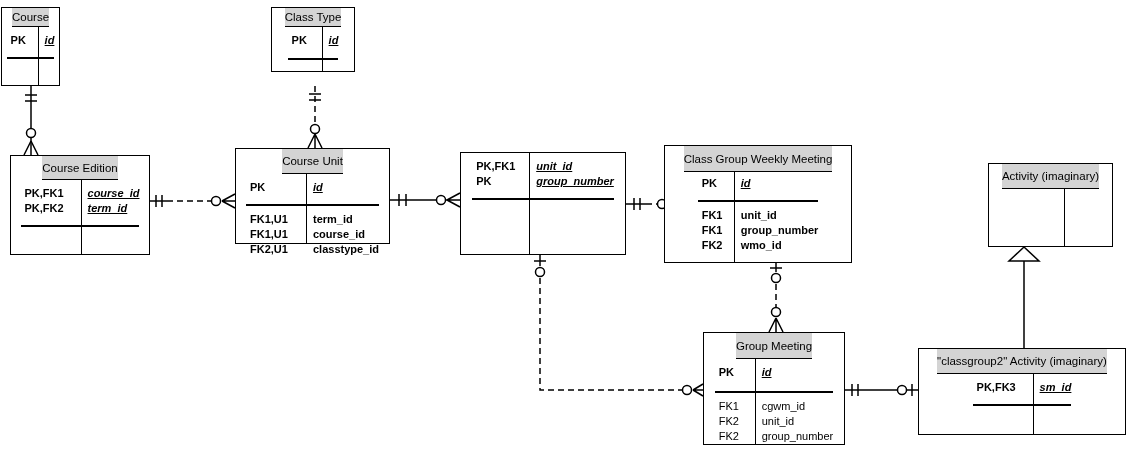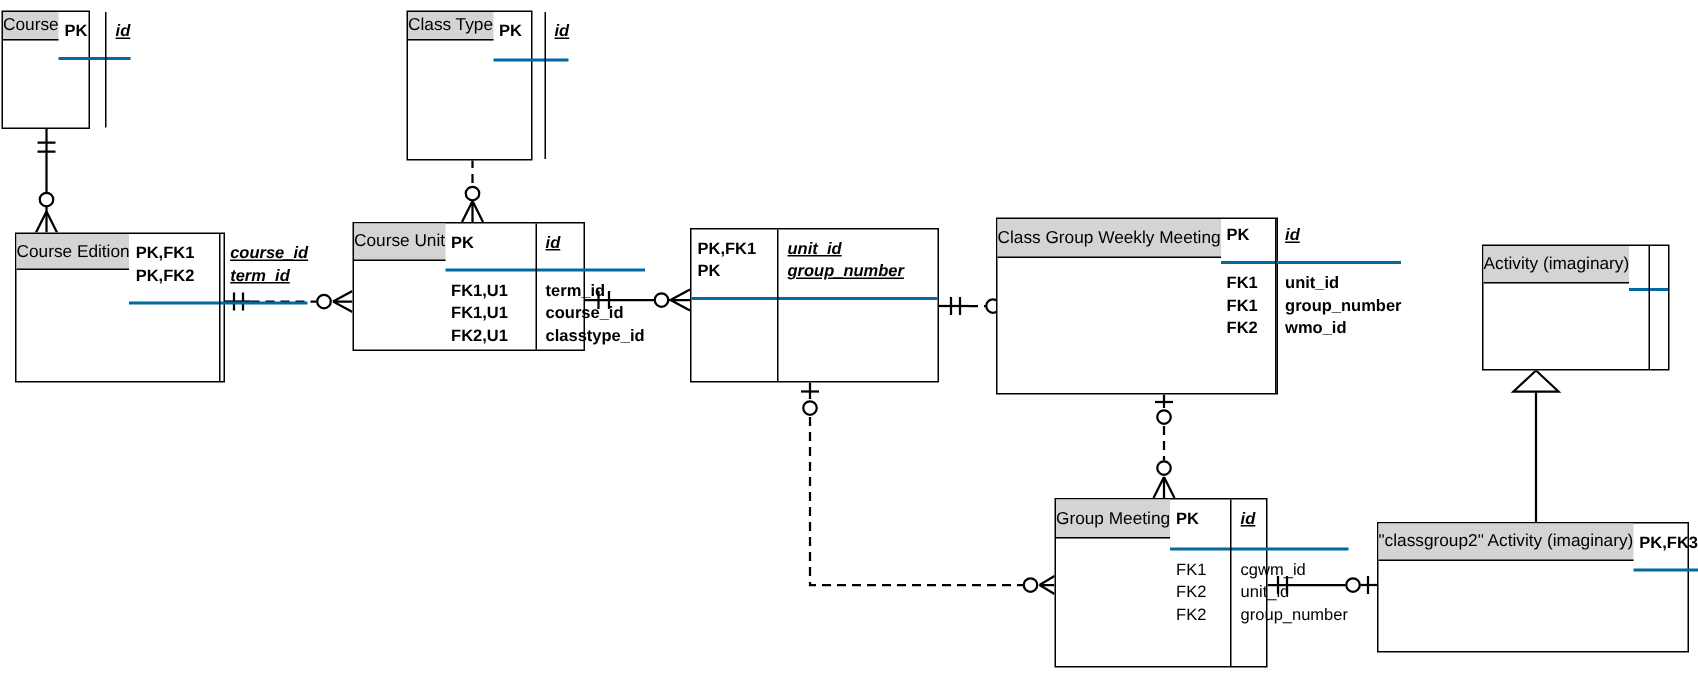--- a/index.html
+++ b/index.html
@@ -1,27 +1,27 @@
 <!DOCTYPE html>
 <html><head>
 <meta charset="utf-8">
 <style>
   html,body{margin:0;padding:0;background:#fff;}
   #canvas{position:relative;width:1132px;height:450px;background:#fff;overflow:hidden;
           font-family:"Liberation Sans",sans-serif;}
   .wires{position:absolute;left:0;top:0;}
   .entity{position:absolute;box-sizing:border-box;background:#fff;border:1.5px solid #000;
-          display:flex;flex-direction:row;font-size:11px;font-weight:bold;color:#000;}
+          display:flex;flex-direction:column;font-size:11px;font-weight:bold;color:#000;align-items:center;}
   .e-header{flex:none;background:#d4d4d4;border-bottom:1.4px solid #000;
             display:flex;align-items:center;justify-content:center;
             font-weight:normal;font-size:11.5px;}
   .e-content{position:relative;flex:1;display:flex;flex-direction:column;min-height:0;}
   .vline{position:absolute;top:0;bottom:0;left:var(--kw);width:0;border-left:1.3px solid #000;}
   .sec{flex:none;box-sizing:border-box;padding-top:6px;}
-  .sec.body{flex:1;border-top:2px solid #0369a1;}
+  .sec.body{flex:1;border-top:2px solid #000000;}
   .row{display:flex;line-height:15px;white-space:nowrap;}
   .row .k{flex:none;width:var(--kw);padding-left:4px;box-sizing:border-box;}
   .row .f{padding-left:7px;}
   .pk .f{text-decoration:underline;font-style:italic;}
   .sec.regular .row{font-weight:normal;}
 </style>
 </head>
 <body>
 
 <div id="canvas">
@@ -104,21 +104,21 @@
       <div class="sec pk" style="height:30px">
         <div class="row">
           <span class="k">PK</span>
           <span class="f">id</span>
         </div>
       </div>
       <div class="sec body"></div>
     </div>
   </div>
 
-  <div class="entity" style="left:271px;top:7px;width:84px;height:100px;--kw:34px">
+  <div class="entity" style="left:271px;top:7px;width:84px;height:65px;--kw:34px">
     <div class="e-header" style="height:18px">Class Type</div>
     <div class="e-content">
       <div class="vline"></div>
       <div class="sec pk" style="height:31px">
         <div class="row">
           <span class="k">PK</span>
           <span class="f">id</span>
         </div>
       </div>
       <div class="sec body"></div>
@@ -136,21 +136,21 @@
         </div>
         <div class="row">
           <span class="k">PK,FK2</span>
           <span class="f">term_id</span>
         </div>
       </div>
       <div class="sec body"></div>
     </div>
   </div>
 
-  <div class="entity" style="left:235px;top:148px;width:155px;height:86px;--kw:60px">
+  <div class="entity" style="left:235px;top:148px;width:155px;height:96px;--kw:60px">
     <div class="e-header" style="height:24px">Course Unit</div>
     <div class="e-content">
       <div class="vline"></div>
       <div class="sec pk" style="height:30px">
         <div class="row">
           <span class="k">PK</span>
           <span class="f">id</span>
         </div>
       </div>
       <div class="sec body">

